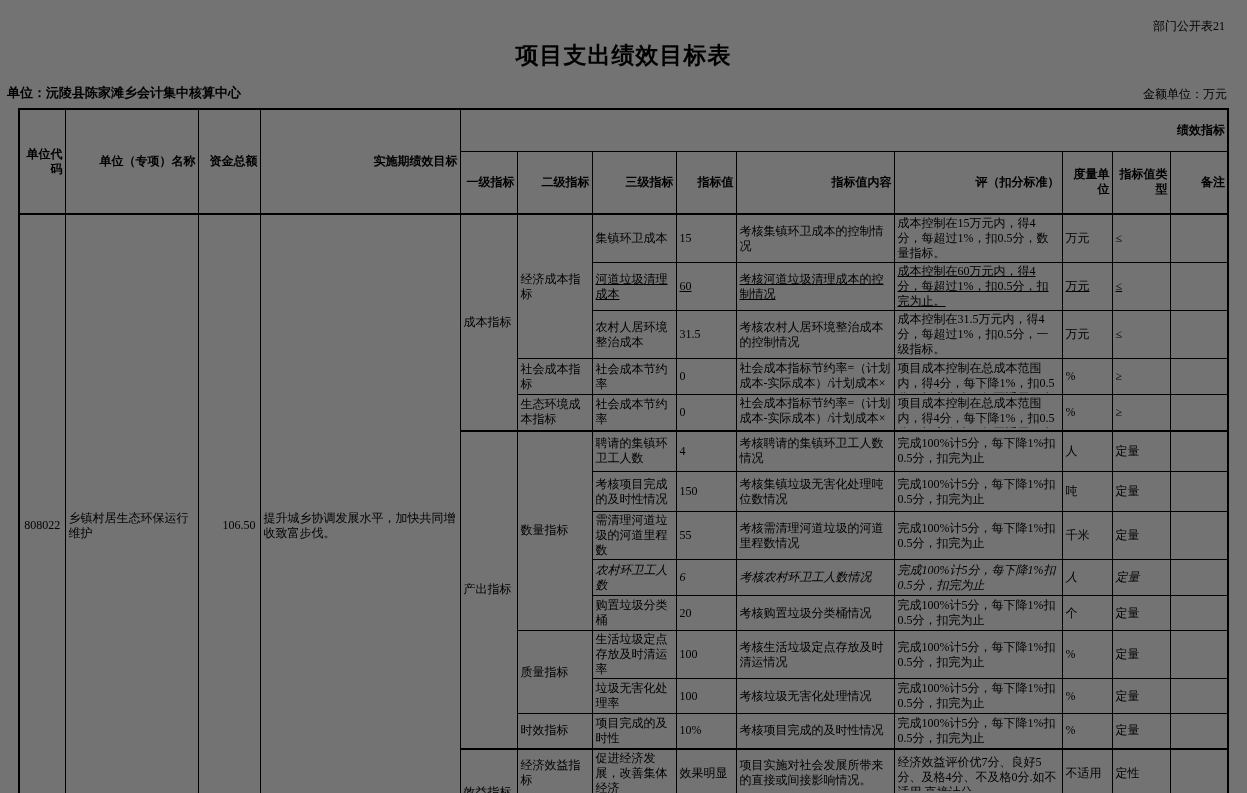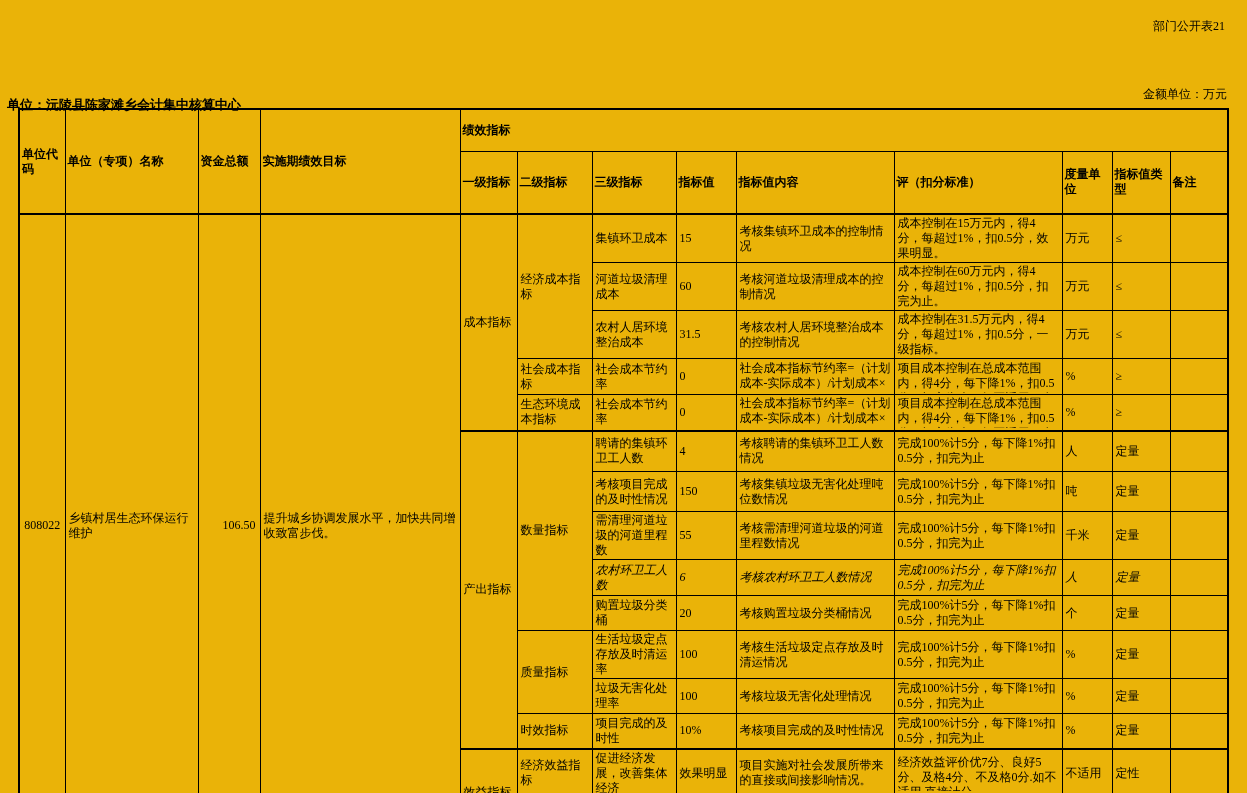--- a/index.html
+++ b/index.html
@@ -2,54 +2,55 @@
 <html><head>
 <meta charset="utf-8">
 <style>
   * { box-sizing: border-box; }
   html,body { margin:0; padding:0; background:#ffffff; }
   body {
     width:1247px; height:793px;
     font-family:"Liberation Serif","DejaVu Serif",serif;
     color:#000;
   }
-  .page { position:relative; width:1247px; height:793px; background:#eab308; overflow:hidden; }
+  .page { position:relative; width:1247px; height:793px; background:#737373; overflow:hidden; }
   .doc-ref { position:absolute; top:18px; right:22px; font-size:12px; }
   .title {
     position:absolute; top:40px; left:0; width:100%;
     text-align:center; font-size:23px; font-weight:bold; margin:0; letter-spacing:1px;
   }
-  .unit-line { position:absolute; left:7px; top:96px; font-size:13px; font-weight:bold; }
+  .unit-line { position:absolute; left:7px; top:84px; font-size:13px; font-weight:bold; }
   .amount-unit { position:absolute; right:20px; top:86px; font-size:12px;margin-left:32px; }
   table.perf {
     position:absolute; left:18px; top:108px;
     border-collapse:collapse; table-layout:fixed;
     border:2px solid #000;
   }
   .perf th, .perf td {
     border:1px solid #000;
     font-size:12px; line-height:15px;
     padding:1px 3px;
     vertical-align:middle;
     overflow:hidden;
     word-break:break-all;
   }
-  .perf th { font-weight:bold; text-align:left; padding:1px 2px; }
+  .perf th { font-weight:bold; text-align:right; padding:1px 2px; }
   .perf td { text-align:left; }
   .perf td.center { text-align:center; }
   .perf td.right  { text-align:right; padding-right:4px; }
   .perf tbody tr:first-child td { border-top:2px solid #000; }
   .perf tr.section-top td { border-top:2px solid #000; }
   .clip { overflow:hidden; }
 </style>
 </head>
 <body>
 
 <div class="page">
   <div class="doc-ref">部门公开表21</div>
+  <h1 class="title">项目支出绩效目标表</h1>
   <div class="unit-line">单位：沅陵县陈家滩乡会计集中核算中心</div>
   <div class="amount-unit">金额单位：万元</div>
 
   <table class="perf">
     <colgroup id="cols">
         <col style="width: 46px;">
         <col style="width: 133px;">
         <col style="width: 62px;">
         <col style="width: 200px;">
         <col style="width: 57px;">
@@ -86,26 +87,26 @@
         <tr style="height: 40px;">
           <td rowspan="15" class="center">808022</td>
           <td rowspan="15">乡镇村居生态环保运行维护</td>
           <td rowspan="15" class="right">106.50</td>
           <td rowspan="15">提升城乡协调发展水平，加快共同增收致富步伐。</td>
           <td rowspan="5">成本指标</td>
           <td rowspan="3">经济成本指标</td>
           <td>集镇环卫成本</td>
           <td>15</td>
           <td>考核集镇环卫成本的控制情况</td>
-          <td>成本控制在15万元内，得4分，每超过1%，扣0.5分，效果明显。</td>
+          <td>成本控制在15万元内，得4分，每超过1%，扣0.5分，数量指标。</td>
           <td>万元</td>
           <td>≤</td>
           <td></td>
         </tr>
-        <tr style="height: 41px;">
+        <tr style="height: 41px; text-decoration: underline;">
           <td>河道垃圾清理成本</td>
           <td>60</td>
           <td>考核河道垃圾清理成本的控制情况</td>
           <td>成本控制在60万元内，得4分，每超过1%，扣0.5分，扣完为止。</td>
           <td>万元</td>
           <td>≤</td>
           <td></td>
         </tr>
         <tr style="height: 36px;">
           <td>农村人居环境整治成本</td>

